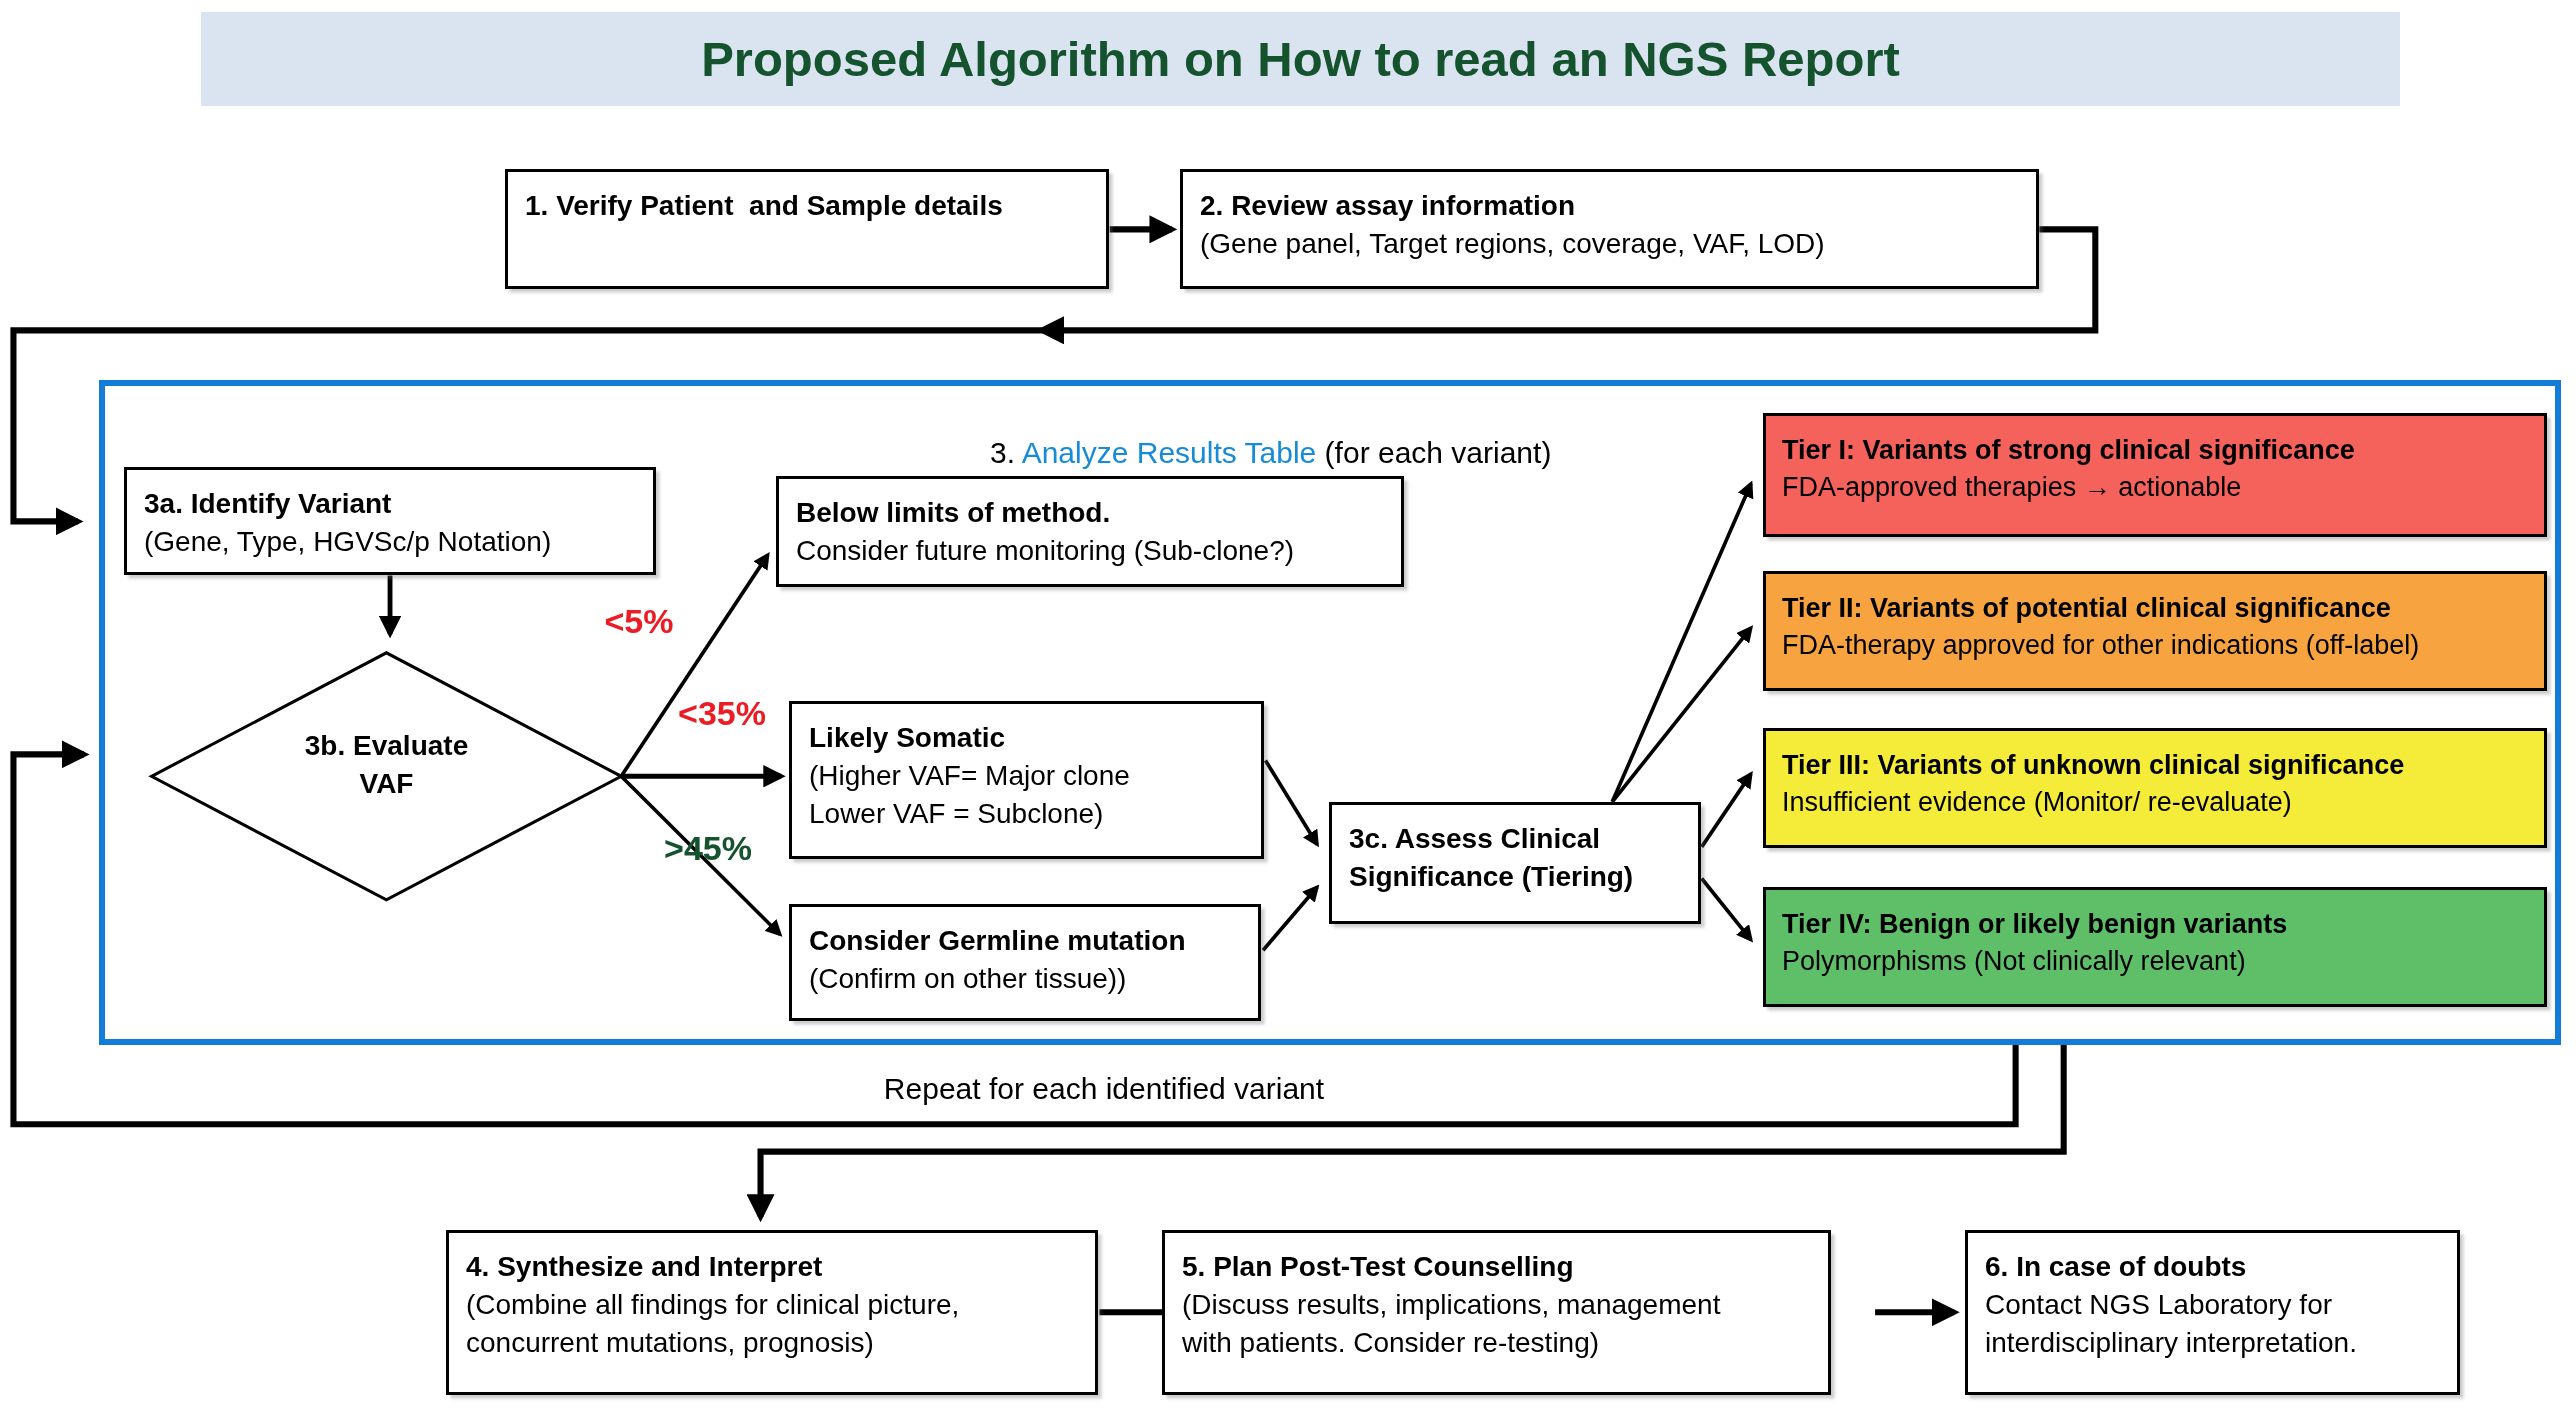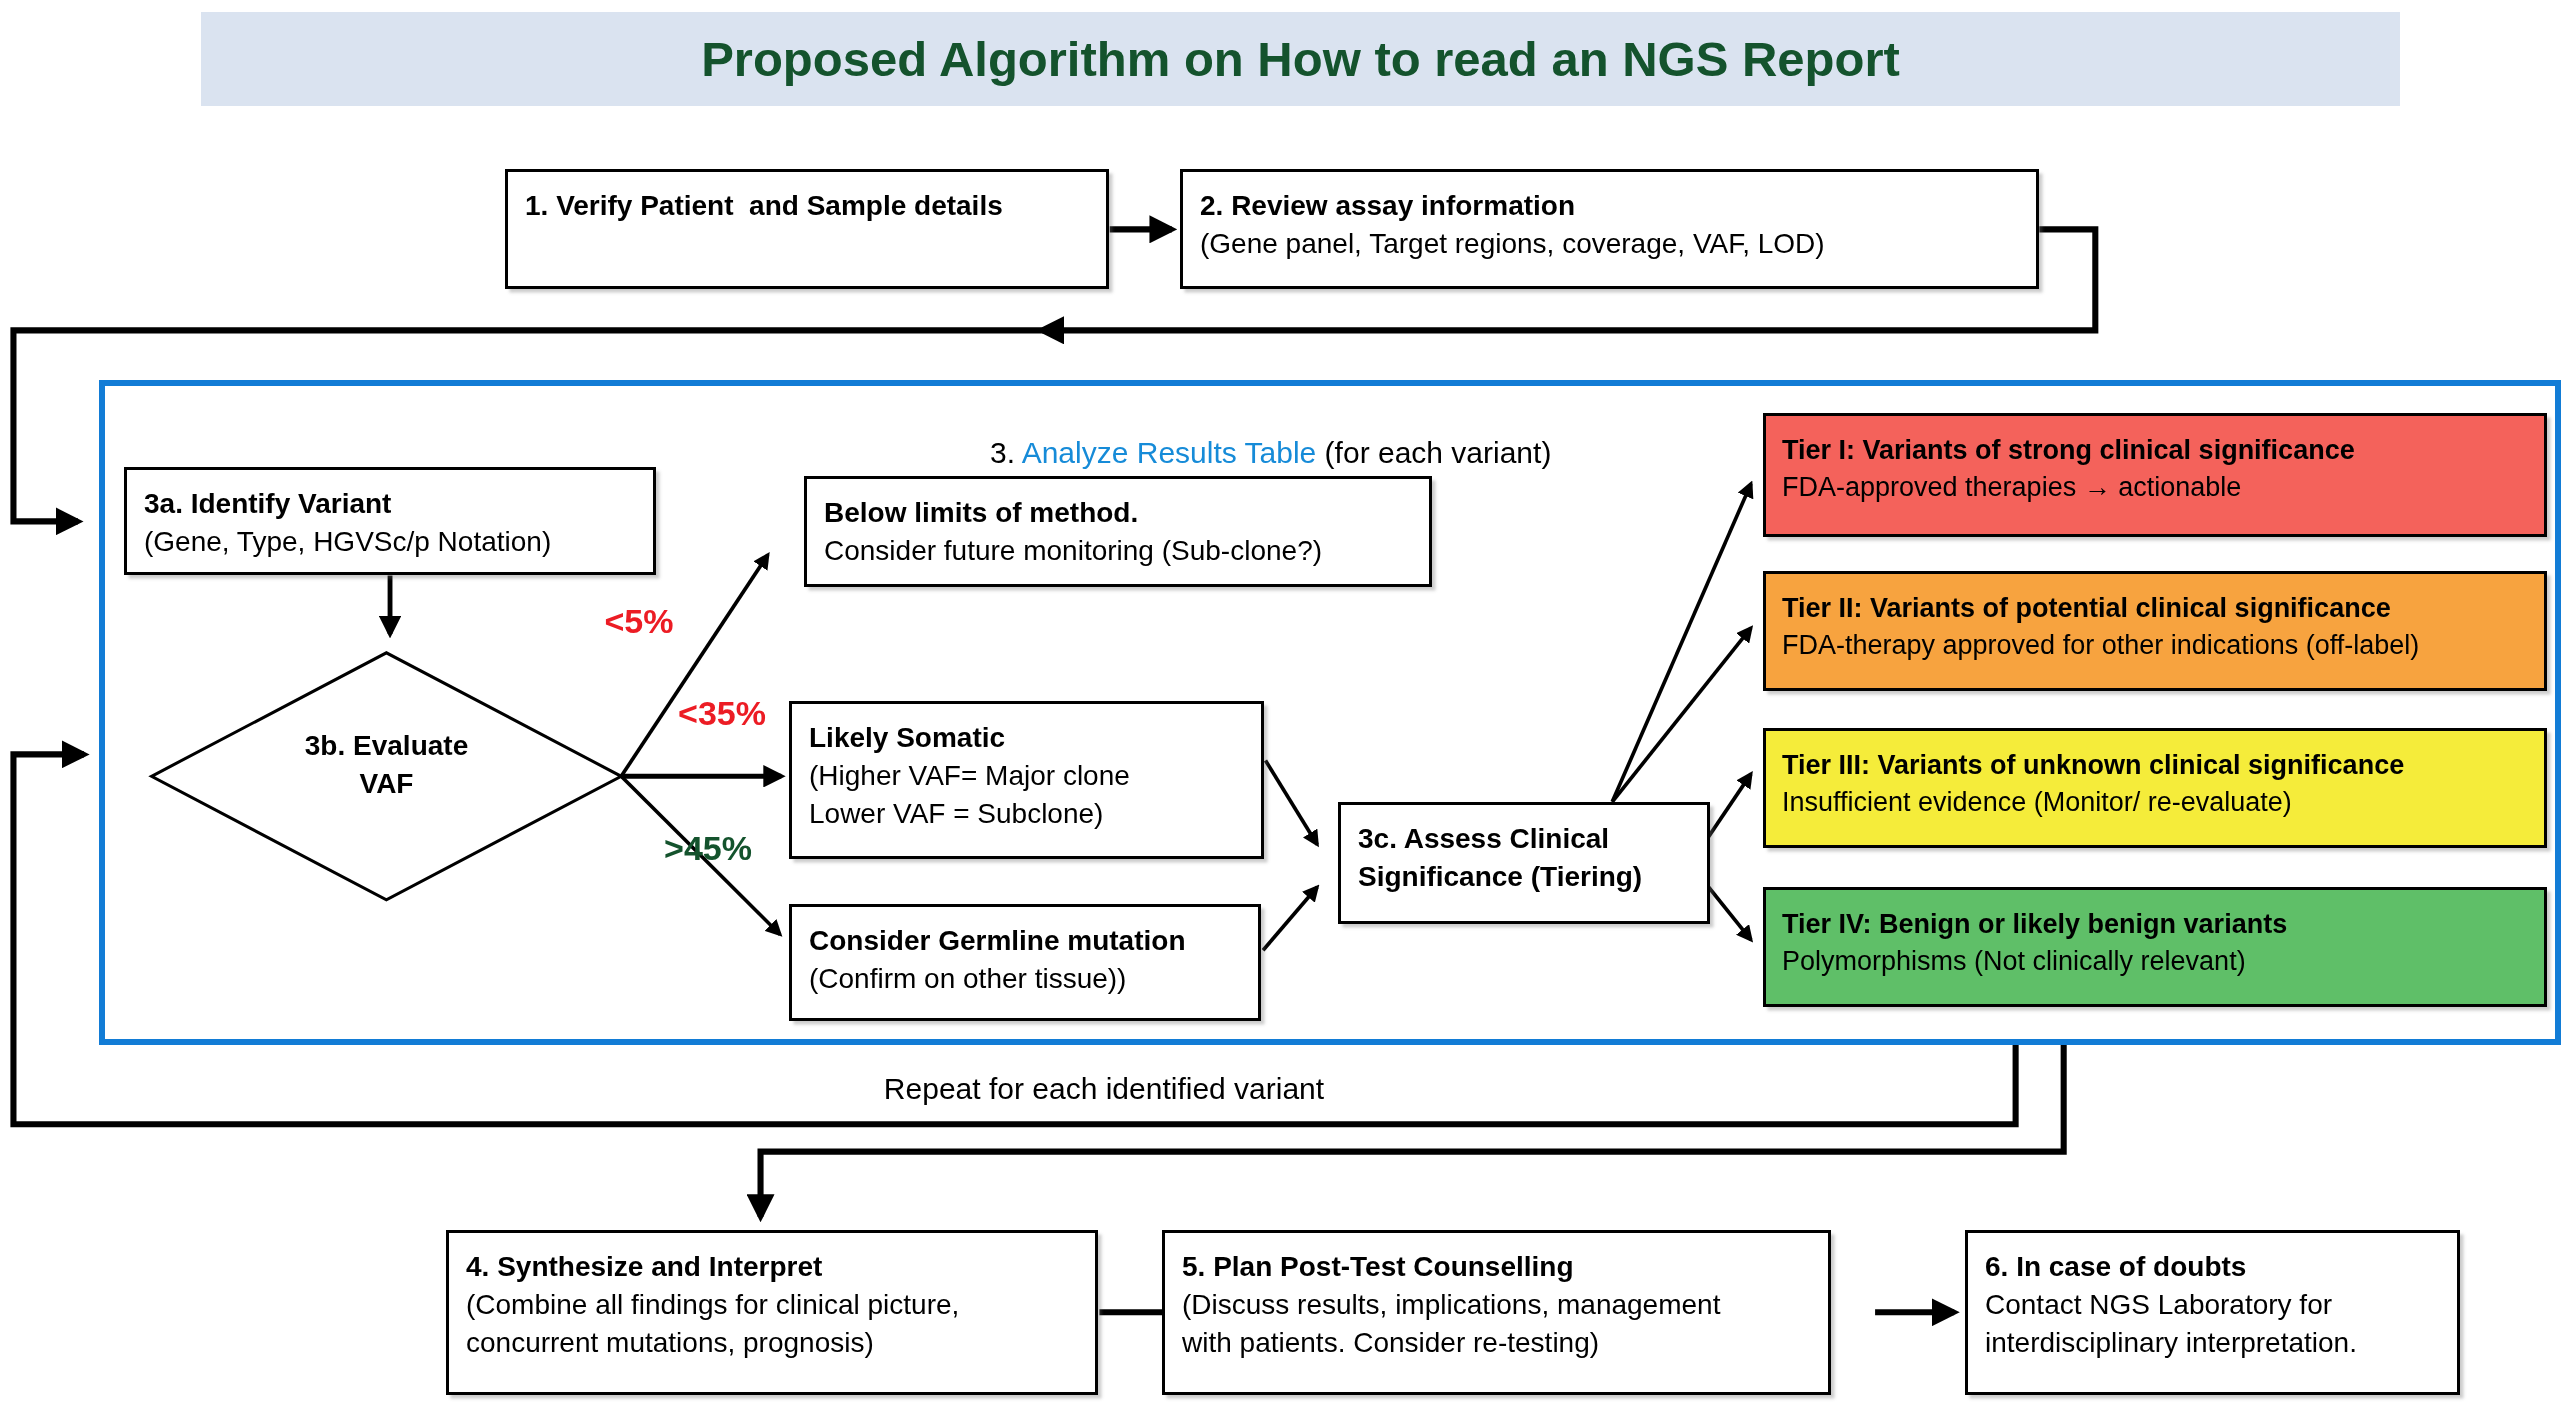--- a/index.html
+++ b/index.html
@@ -88,37 +88,37 @@
 
   <div class="abs diamond-label" style="left:204px;top:727px;width:365px;">
     <div class="line">3b. Evaluate</div>
     <div class="line">VAF</div>
   </div>
 
   <div class="abs red-label" style="left: 572px; top: 602px; width: 134px; color: rgb(236, 28, 36);">&lt;5%</div>
   <div class="abs red-label" style="left: 646px; top: 694px; width: 152px; color: rgb(236, 28, 36);">&lt;35%</div>
   <div class="abs red-label" style="left: 632px; top: 829px; width: 152px; color: #14532d;">&gt;45%</div>
 
-  <div class="abs fbox" style="left:776px;top:476px;width:628px;height:111px;margin-left:28px;">
+  <div class="abs fbox" style="left:776px;top:476px;width:628px;height:111px;">
     <div class="line b">Below limits of method.</div>
     <div class="line r">Consider future monitoring (Sub-clone?)</div>
   </div>
 
   <div class="abs fbox" style="left:789px;top:701px;width:475px;height:158px;">
     <div class="line b">Likely Somatic</div>
     <div class="line r">(Higher VAF= Major clone</div>
     <div class="line r">Lower VAF = Subclone)</div>
   </div>
 
   <div class="abs fbox" style="left:789px;top:896px;width:472px;height:117px;margin-top:8px;">
     <div class="line b">Consider Germline mutation</div>
     <div class="line r">(Confirm on other tissue))</div>
   </div>
 
-  <div class="abs fbox" style="left:1329px;top:802px;width:372px;height:122px;margin-left:9px;">
+  <div class="abs fbox" style="left:1329px;top:802px;width:372px;height:122px;">
     <div class="line b">3c. Assess Clinical</div>
     <div class="line b">Significance (Tiering)</div>
   </div>
 
   <div class="abs tier" style="left: 1763px; top: 413px; width: 784px; height: 124px; background-color: rgb(244, 98, 91);">
     <div class="line b">Tier I: Variants of strong clinical significance</div>
     <div class="line r">FDA-approved therapies → actionable</div>
   </div>
   <div class="abs tier" style="left: 1763px; top: 571px; width: 784px; height: 120px; background-color: rgb(247, 163, 63);">
     <div class="line b">Tier II: Variants of potential clinical significance</div>

